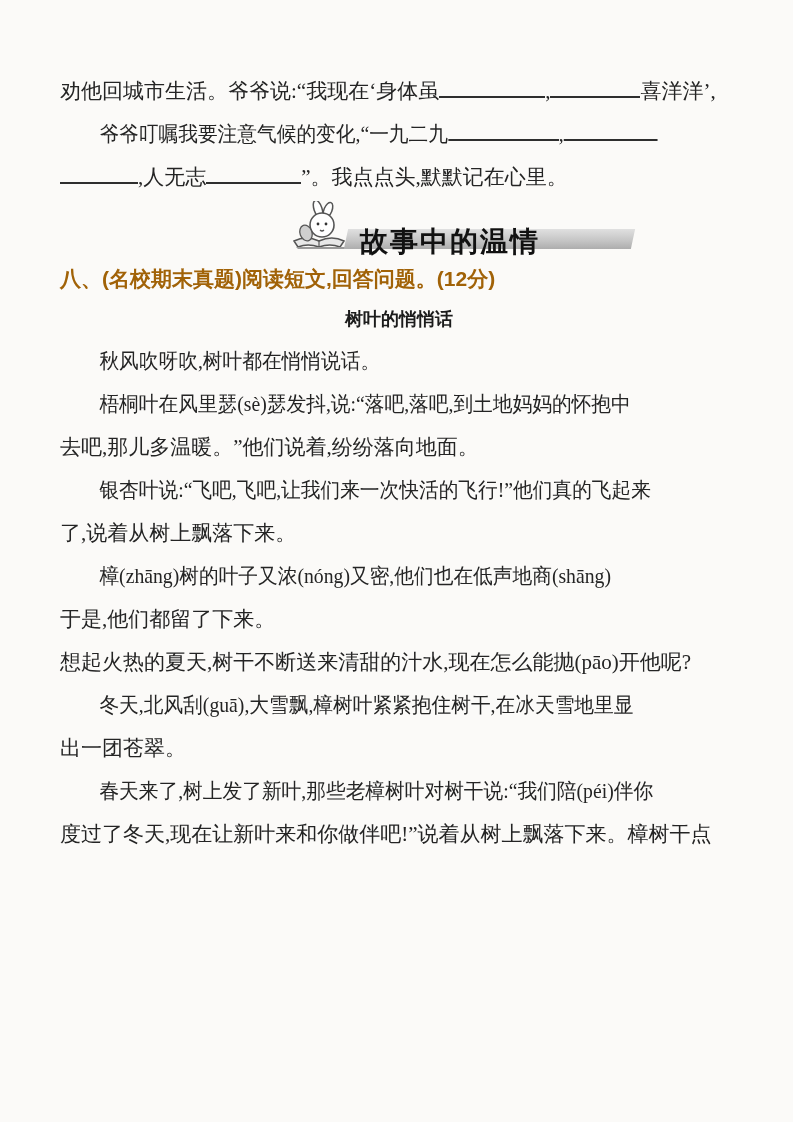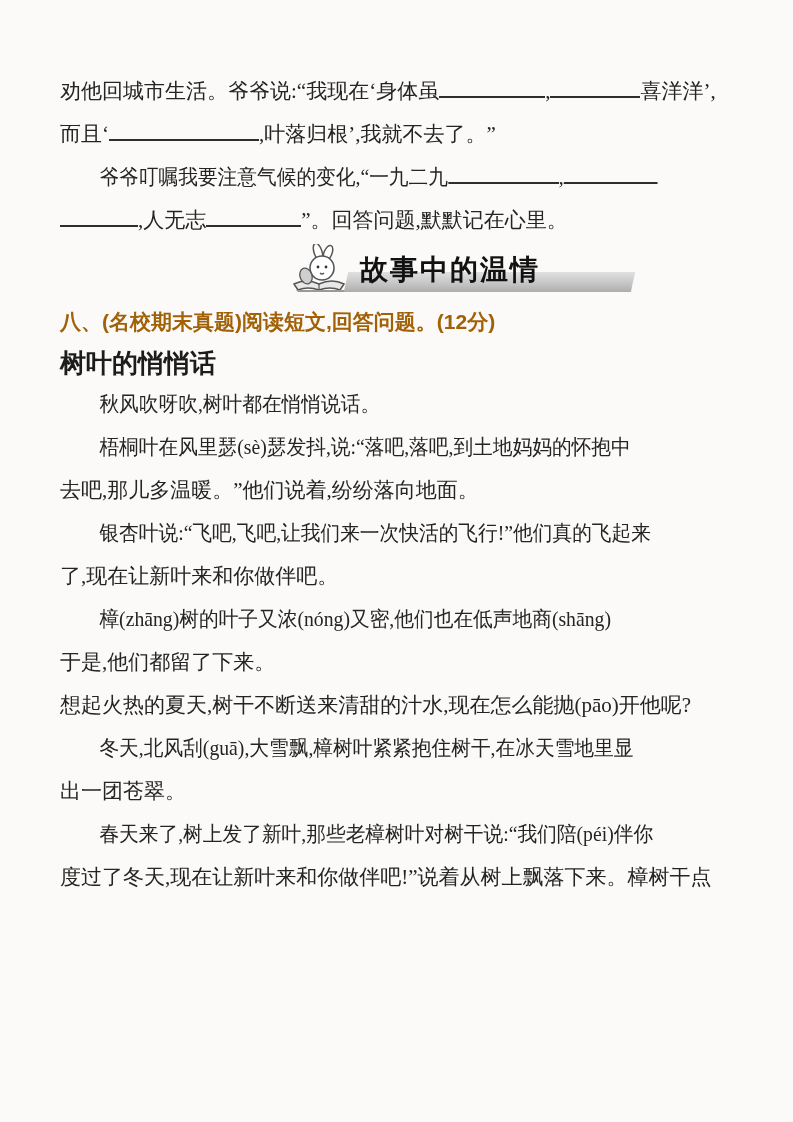--- a/index.html
+++ b/index.html
@@ -43,21 +43,21 @@
   }
   .banner-ribbon {
     position: absolute;
     left: 286px; top: 26px;
     width: 287px; height: 20px;
     background: linear-gradient(180deg, #e0e0e0 0%, #c4c4c4 60%, #adadad 100%);
     transform: skewX(-12deg);
   }
   .banner-label {
     position: absolute;
-    left: 300px; top: 5px;
+    left: 300px; top: 20px;
     font-family: "Liberation Sans", "DejaVu Sans", sans-serif;
     font-weight: 700;
     font-size: 28px;
     letter-spacing: 2px;
     color: #111111;
   }
   .banner-icon {
     position: absolute;
     left: 228px; top: -2px;
     width: 64px; height: 52px;
@@ -67,37 +67,37 @@
     line-height: 43px;
     font-family: "Liberation Sans", "DejaVu Sans", sans-serif;
     font-weight: 700;
     font-size: 21px;
     color: #a16207;
     white-space: nowrap;
   }
   .reading-title {
     height: 40px;
     line-height: 40px;
-    font-family: Liberation Sans, sans-serif;
+    text-align: center;
+    font-family: Liberation Mono, monospace;
     font-weight: 700;
-    font-size: 26px;
+    font-size: 18px;
     color: #1c1c1c;
   }
 </style>
 </head>
 <body>
 
 <div class="page">
   <div class="content">
 
     <div>
         <div class="line"><span class="run">劝他回城市生活。爷爷说:“我现在‘身体虽</span><span class="blank" style="width: 106px;"></span><span class="run">,</span><span class="blank" style="width: 90px;"></span><span class="run">喜洋洋’,</span></div>
-        <div class="line"><span class="run">而且‘</span><span class="blank" style="width: 150px;"></span><span class="run">,叶落归根’,我就不去了。”</span></div>
         <div class="line ind" style="transform: scaleX(0.938053);"><span class="run">爷爷叮嘱我要注意气候的变化,“一九二九</span><span class="blank" style="width: 118px;"></span><span class="run">,</span><span class="blank" style="width: 100px;"></span></div>
-        <div class="line"><span class="blank" style="width: 78px;"></span><span class="run">,人无志</span><span class="blank" style="width: 95px;"></span><span class="run">”。回答问题,默默记在心里。</span></div>
+        <div class="line"><span class="blank" style="width: 78px;"></span><span class="run">,人无志</span><span class="blank" style="width: 95px;"></span><span class="run">”。我点点头,默默记在心里。</span></div>
       </div>
 
     <div class="banner">
       <svg class="banner-icon" viewBox="0 0 64 52">
 
         <path d="M6 40 Q18 34 31 40 Q44 34 56 40 L52 46 Q42 42 31 46 Q20 42 10 46 Z" fill="#e8e8e8" stroke="#555" stroke-width="1.5"></path>
         <line x1="31" y1="40" x2="31" y2="46" stroke="#555" stroke-width="1.2"></line>
         <path d="M8 46 L58 46 L60 48 L10 48 Z" fill="#9a9a9a"></path>
 
         <ellipse cx="30" cy="8" rx="4" ry="9" fill="#ffffff" stroke="#555" stroke-width="1.5" transform="rotate(-18 30 8)"></ellipse>
@@ -116,21 +116,21 @@
 
     <div class="section-heading">八、(名校期末真题)阅读短文,回答问题。(12分)</div>
 
     <div class="reading-title">树叶的悄悄话</div>
 
     <div>
         <div class="line ind" style="transform: scaleX(0.938053);"><span class="run">秋风吹呀吹,树叶都在悄悄说话。</span></div>
         <div class="line ind" style="transform: scaleX(0.938053);"><span class="run">梧桐叶在风里瑟(sè)瑟发抖,说:“落吧,落吧,到土地妈妈的怀抱中</span></div>
         <div class="line"><span class="run">去吧,那儿多温暖。”他们说着,纷纷落向地面。</span></div>
         <div class="line ind" style="transform: scaleX(0.938053);"><span class="run">银杏叶说:“飞吧,飞吧,让我们来一次快活的飞行!”他们真的飞起来</span></div>
-        <div class="line"><span class="run">了,现在让新叶来和你做伴吧。</span></div>
+        <div class="line"><span class="run">了,说着从树上飘落下来。</span></div>
         <div class="line ind" style="transform: scaleX(0.938053);"><span class="run">樟(zhāng)树的叶子又浓(nóng)又密,他们也在低声地商(shāng)</span></div>
         <div class="line"><span class="run">于是,他们都留了下来。</span></div>
         <div class="line"><span class="run">想起火热的夏天,树干不断送来清甜的汁水,现在怎么能抛(pāo)开他呢?</span></div>
         <div class="line ind" style="transform: scaleX(0.938053);"><span class="run">冬天,北风刮(guā),大雪飘,樟树叶紧紧抱住树干,在冰天雪地里显</span></div>
         <div class="line"><span class="run">出一团苍翠。</span></div>
         <div class="line ind" style="transform: scaleX(0.938053);"><span class="run">春天来了,树上发了新叶,那些老樟树叶对树干说:“我们陪(péi)伴你</span></div>
         <div class="line"><span class="run">度过了冬天,现在让新叶来和你做伴吧!”说着从树上飘落下来。樟树干点</span></div>
       </div>
 
   </div>

